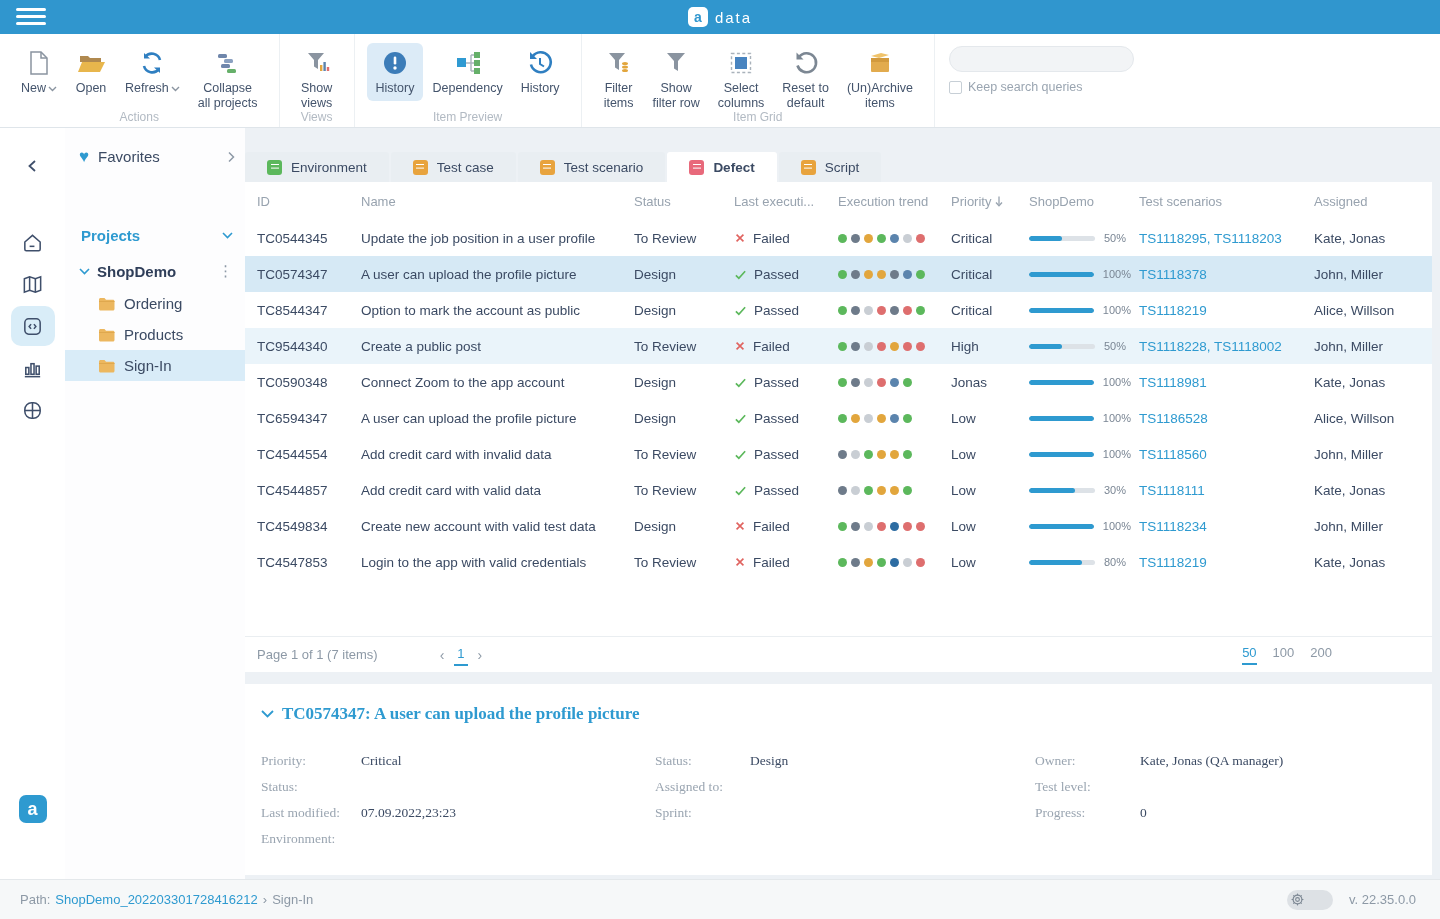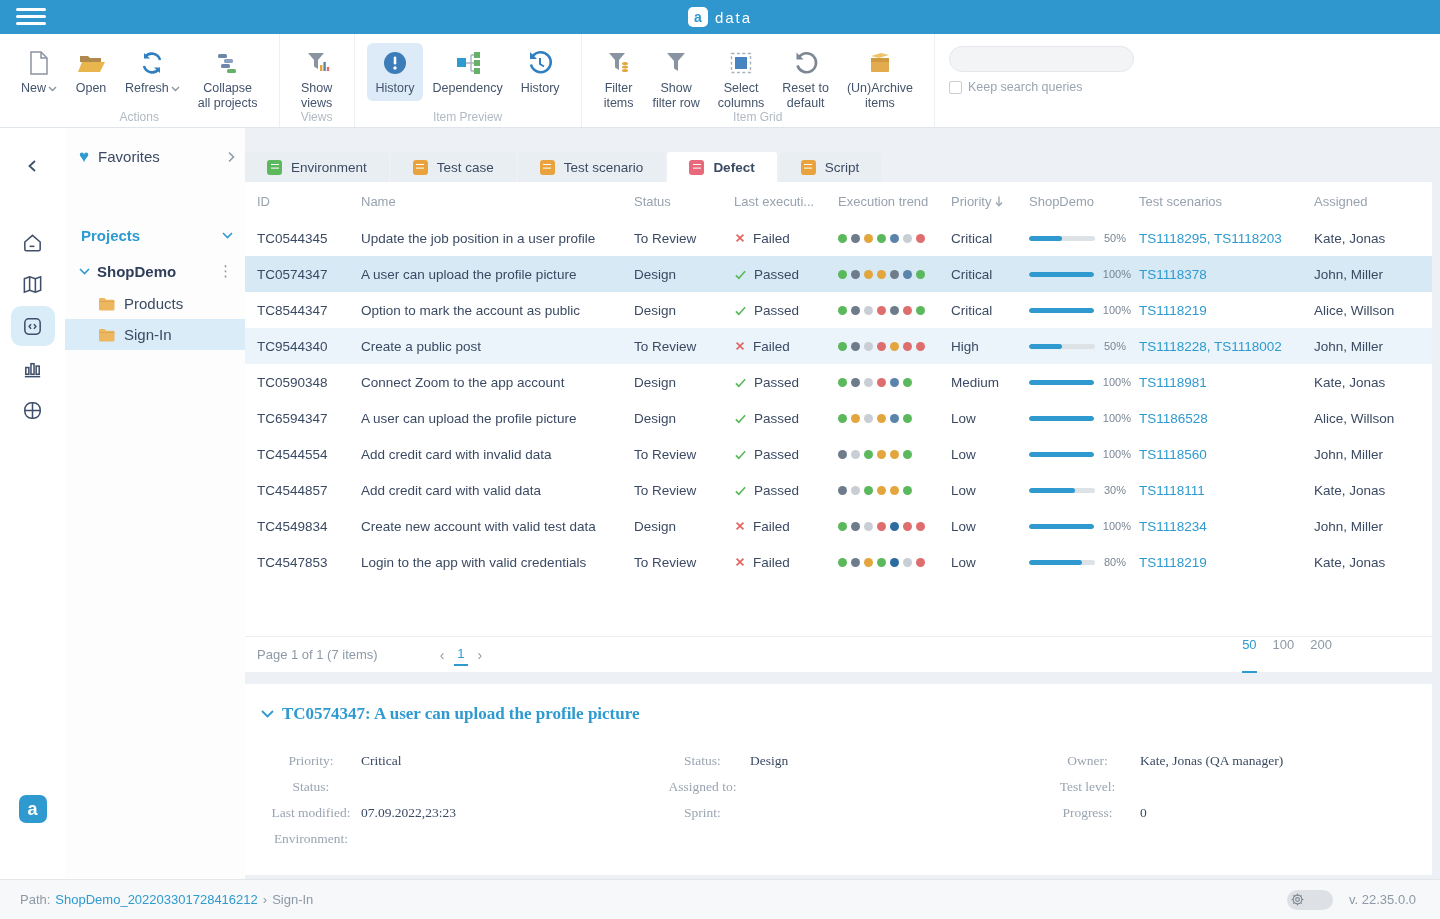--- a/index.html
+++ b/index.html
@@ -92,30 +92,30 @@
 
   
   .pagination { flex:0 0 auto; height:36px; border-top:1px solid #eaeef1; display:flex; align-items:center;
     font-size:13px; color:#8d99a6; padding:0 12px; }
   .pg-summary { }
   .pager { display:flex; align-items:center; gap:10px; margin-left:62px; }
   .pg-arrow { color:#8d99a6; cursor:pointer; font-size:14px; }
   .pg-num { color:#2e9ad0; border-bottom:2px solid #2e9ad0; padding:2px 3px 3px; cursor:pointer; }
   .sizes { margin-left:auto; margin-right:88px; display:flex; gap:16px; }
   .size { cursor:pointer; }
-  .size.active { color:#2e9ad0; border-bottom:2px solid #2e9ad0; padding-bottom:19px; }
+  .size.active { color:#2e9ad0; border-bottom:2px solid #2e9ad0; padding-bottom:3px; }
 
   
   .detailcard { margin-top:12px; background:#fff; height:191px; padding:20px 0 0 16px;font-family:Liberation Serif, serif; }
   .dtitle { display:flex; align-items:center; gap:8px; color:#2e9ad0; font-size:17px; font-weight:bold; cursor:pointer; }
   .dcols { display:flex; margin-top:24px; }
   .dcol { display:flex; flex-direction:column; }
   .dcol0 { width:394px; } .dcol1 { width:380px; } .dcol2 { flex:1; }
   .frow { display:flex; height:26px; align-items:center; font-size:13.5px; }
-  .flabel { color:#9aa5b1;text-align:center; }
+  .flabel { color:#9aa5b1; }
   .dcol0 .flabel { width:100px; } .dcol1 .flabel { width:95px; } .dcol2 .flabel { width:105px; }
   .fvalue { color:#3b4a63; }
 
   
   .footer { position:absolute; bottom:0; left:0; width:1440px; height:40px; background:#f6f8f9; border-top:1px solid #e4e8eb;
     display:flex; align-items:center; padding:0 20px; font-size:13px; color:#8d99a6; }
   .path-link { color:#2e9ad0; margin:0 5px; cursor:pointer; }
   .gearpill { margin-left:auto; width:46px; height:20px; border-radius:10px; background:#dde1e5; display:flex; align-items:center;
     padding-left:3px; cursor:pointer; }
   .version { margin-left:16px; margin-right:4px; }
@@ -403,20 +403,29 @@
   </div>
   <div class="proj-row">
     <svg width="11" height="7" viewBox="0 0 11 7" fill="none">
         <polyline points="1 1 5.5 5.5 10 1" stroke="#2e9ad0" stroke-width="1.6"></polyline>
       </svg>
     <span>ShopDemo</span>
     <span class="spacer"></span>
     <span class="kebab">⋮</span>
   </div>
   <div class="tree-children">
+  <div class="tree-folder">
+    <span class="folder-ic">
+      <svg width="17" height="14" viewBox="0 0 17 14">
+            <path d="M1 2.5C1 1.7 1.7 1 2.5 1h4l1.5 1.8h7c.8 0 1.5.7 1.5 1.5V12c0 .8-.7 1.5-1.5 1.5h-12.5C1.7 13.5 1 12.8 1 12z" fill="#ecb75f"></path>
+            <path d="M1 4h15.5v1H1z" fill="#dfa84e"></path>
+          </svg>
+    </span>
+    <span class="folder-label">Ordering</span>
+  </div>
 
   <div class="tree-folder">
     <span class="folder-ic">
       <svg width="17" height="14" viewBox="0 0 17 14">
             <path d="M1 2.5C1 1.7 1.7 1 2.5 1h4l1.5 1.8h7c.8 0 1.5.7 1.5 1.5V12c0 .8-.7 1.5-1.5 1.5h-12.5C1.7 13.5 1 12.8 1 12z" fill="#ecb75f"></path>
             <path d="M1 4h15.5v1H1z" fill="#dfa84e"></path>
           </svg>
     </span>
     <span class="folder-label">Products</span>
   </div>
@@ -600,21 +609,21 @@
     <div class="cell c-exec">
       <span class="exec-ic pass-ic">
               <svg width="13" height="13" viewBox="0 0 14 14">
                 <path d="M2 8l3.2 3L12 3.5" fill="none" stroke="#5cb85c" stroke-width="1.8"></path>
               </svg>
             </span>
 
       <span class="exec-t">Passed</span>
     </div>
     <div class="cell c-trend"><span class="dot" style="background: rgb(92, 184, 92);"></span><span class="dot" style="background: rgb(110, 123, 138);"></span><span class="dot" style="background: rgb(201, 206, 212);"></span><span class="dot" style="background: rgb(222, 110, 110);"></span><span class="dot" style="background: rgb(91, 132, 173);"></span><span class="dot" style="background: rgb(92, 184, 92);"></span></div>
-    <div class="cell c-prio">Medium</div>
+    <div class="cell c-prio">Jonas</div>
     <div class="cell c-auto">
       <span class="bar">
               <span class="bar-fill" style="width: 100%;"></span>
             </span>
       <span class="pct">100%</span>
     </div>
     <div class="cell c-ts">TS1118981</div>
     <div class="cell c-assigned">Kate, Jonas</div>
   </div>
 

